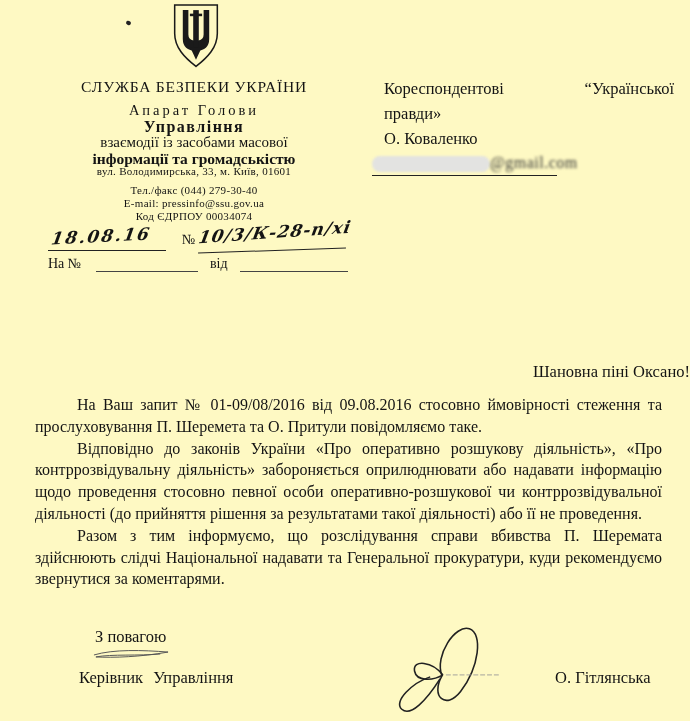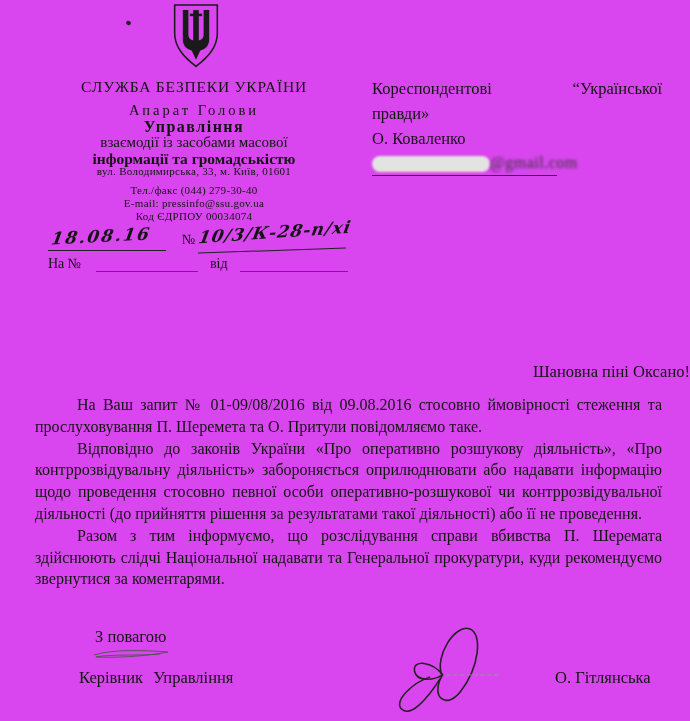--- a/index.html
+++ b/index.html
@@ -1,18 +1,18 @@
 <!DOCTYPE html>
 <html><head>
 <meta charset="utf-8">
 <style>
   html,body{margin:0;padding:0;background:#888;}
   .page{
     position:relative; width:690px; height:721px; margin:0 auto;
-    background:#d946ef; color:#141414; overflow:hidden;
+    background:#fef9c3; color:#141414; overflow:hidden;
     font-family:"Liberation Serif", serif;
   }
   
   .left-col{position:absolute; left:38px; top:0; width:312px; text-align:center;}
   .speck{position:absolute; left:88px; top:21px; width:5px; height:4px; background:#222; border-radius:50%; transform:rotate(20deg);}
   .emblem{position:absolute; left:118px; top:3px; width:80px; height:66px;}
   .org-name{position:absolute; left:0; top:78px; width:100%; font-size:15.5px; letter-spacing:.8px; white-space:nowrap;}
   .sub1{position:absolute; left:0; top:102px; width:100%; font-size:14.5px; letter-spacing:3px;}
   .sub2{position:absolute; left:0; top:118px; width:100%; font-size:16px; font-weight:bold; letter-spacing:1.5px;}
   .sub3{position:absolute; left:0; top:134px; width:100%; font-size:15px; font-weight:normal;}
@@ -26,21 +26,21 @@
   .date-line{position:absolute; left:0; top:24px; width:118px; border-bottom:1.5px solid #222;}
   .num-sign{position:absolute; left:134px; top:6px; font-size:14px; font-style:normal; font-family:"Liberation Serif",serif;}
   .hand-num{position:absolute; left:152px; top:-4px; font-size:17px; letter-spacing:1px; transform:skewX(-14deg) rotate(-4deg); white-space:nowrap;}
   .num-line{position:absolute; left:150px; top:24px; width:148px; border-bottom:1.5px solid #222; transform:rotate(-2deg);}
   .onref-row{position:absolute; left:10px; top:256px; width:300px; height:22px; text-align:left; font-size:14px;}
   .onref-label{position:absolute; left:0; top:0;}
   .onref-line1{position:absolute; left:48px; top:15px; width:102px; border-bottom:1px solid #444;}
   .onref-vid{position:absolute; left:162px; top:0;}
   .onref-line2{position:absolute; left:192px; top:15px; width:108px; border-bottom:1px solid #444;}
   
-  .recipient{position:absolute; left:372px; top:76px; width:290px; font-size:16.5px; line-height:25px;}
+  .recipient{position:absolute; left:384px; top:76px; width:290px; font-size:16.5px; line-height:25px;}
   .rec-line1{display:flex; justify-content:space-between;}
   .email-row{position:absolute; left:372px; top:154px; width:290px; height:26px;}
   .email-blur-box{position:absolute; left:0; top:2px; width:118px; height:16px; background:#e3e3e1; border-radius:8px; filter:blur(1.2px);}
   .email-domain{position:absolute; left:118px; top:0; font-size:16px; filter:blur(1.6px); color:#333; letter-spacing:.5px;}
   .email-line{position:absolute; left:0; top:21px; width:185px; border-bottom:1.6px solid #222;}
   
   .salutation{position:absolute; left:0; top:362px; width:690px; text-align:right; font-size:16.5px;}
   .body-text{position:absolute; left:35px; top:394px; width:627px; font-size:16px; line-height:21.8px; text-align:justify;}
   .body-text p{margin:0; text-indent:42px;}
   

